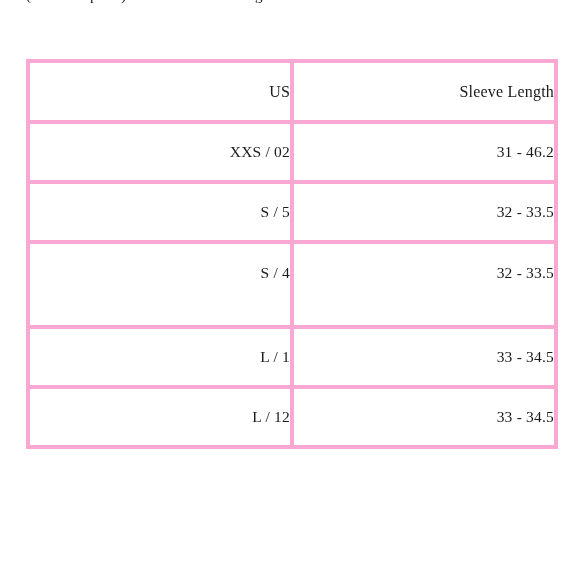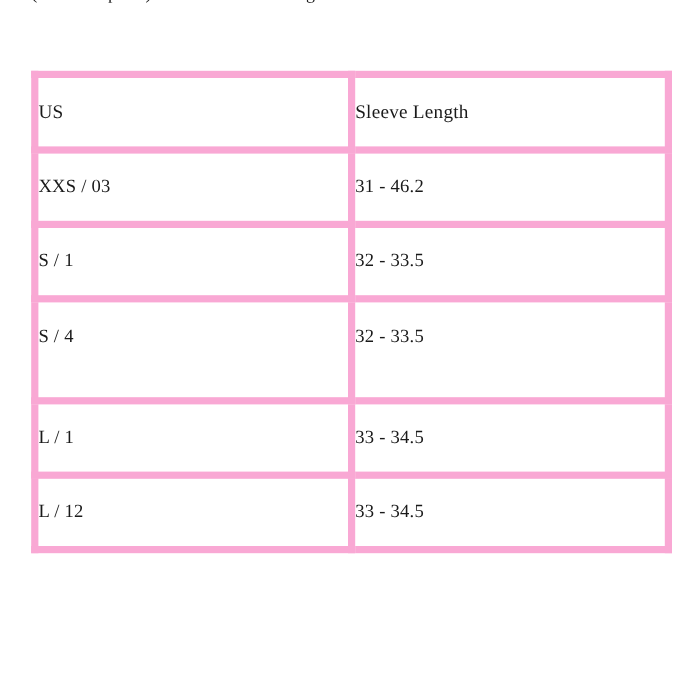--- a/index.html
+++ b/index.html
@@ -66,22 +66,22 @@
     width: 528px;
     table-layout: fixed;
     background: #ffffff;
   }
 
   table.size-chart col.col-us    { width: 264px; }
   table.size-chart col.col-value { width: 264px; }
 
   table.size-chart th,
   table.size-chart td {
-    border: 6px solid #f9a8d4;
-    text-align: left;
+    border: 4px solid #f9a8d4;
+    text-align: right;
     font-weight: normal;
     font-size: 15.5px;
     color: #1a1a1a;
     letter-spacing: 0.2px;
     padding: 0;
     background: #ffffff;
   }
 
   table.size-chart thead th {
     height: 57px;
@@ -121,25 +121,25 @@
         <col class="col-value">
       </colgroup>
       <thead>
         <tr>
           <th>US</th>
           <th>Sleeve Length</th>
         </tr>
       </thead>
       <tbody id="chart-body">
       <tr>
-            <td>XXS / 03</td>
+            <td>XXS / 02</td>
             <td>31 - 46.2</td>
           </tr>
           <tr>
-            <td>S / 1</td>
+            <td>S / 5</td>
             <td>32 - 33.5</td>
           </tr>
           <tr class="tall">
             <td>S / 4</td>
             <td>32 - 33.5</td>
           </tr>
           <tr>
             <td>L / 1</td>
             <td>33 - 34.5</td>
           </tr>

